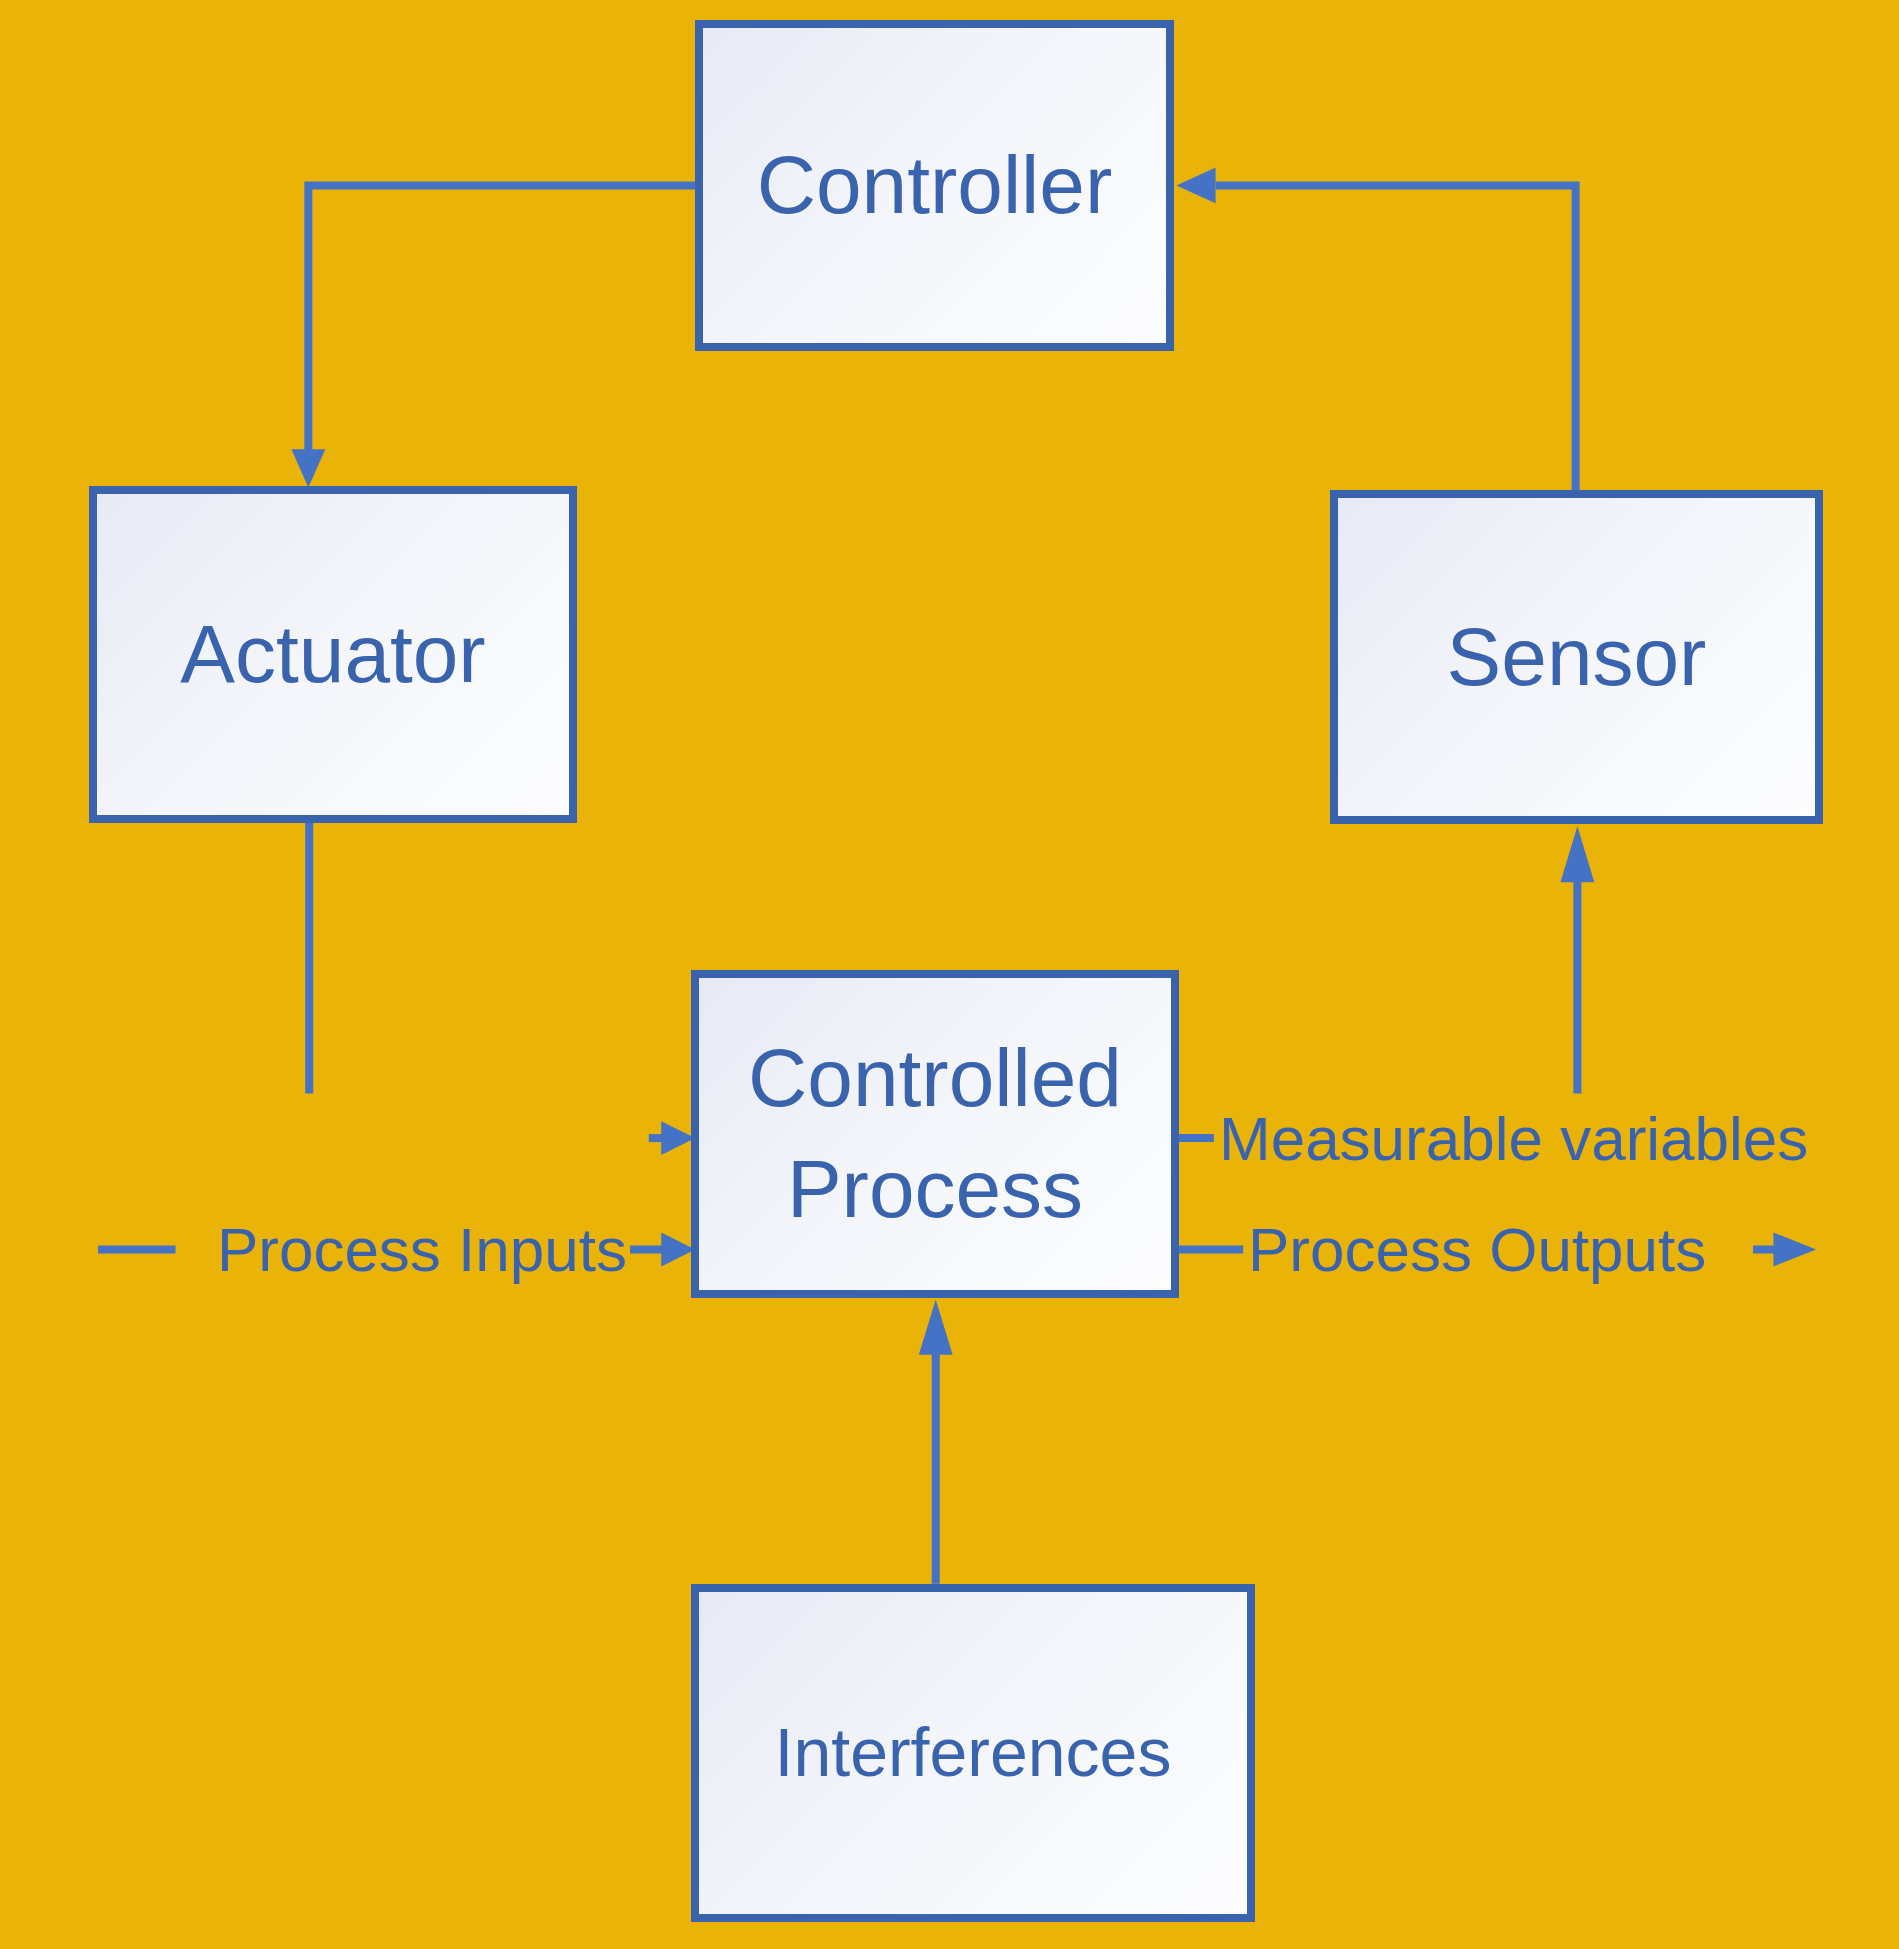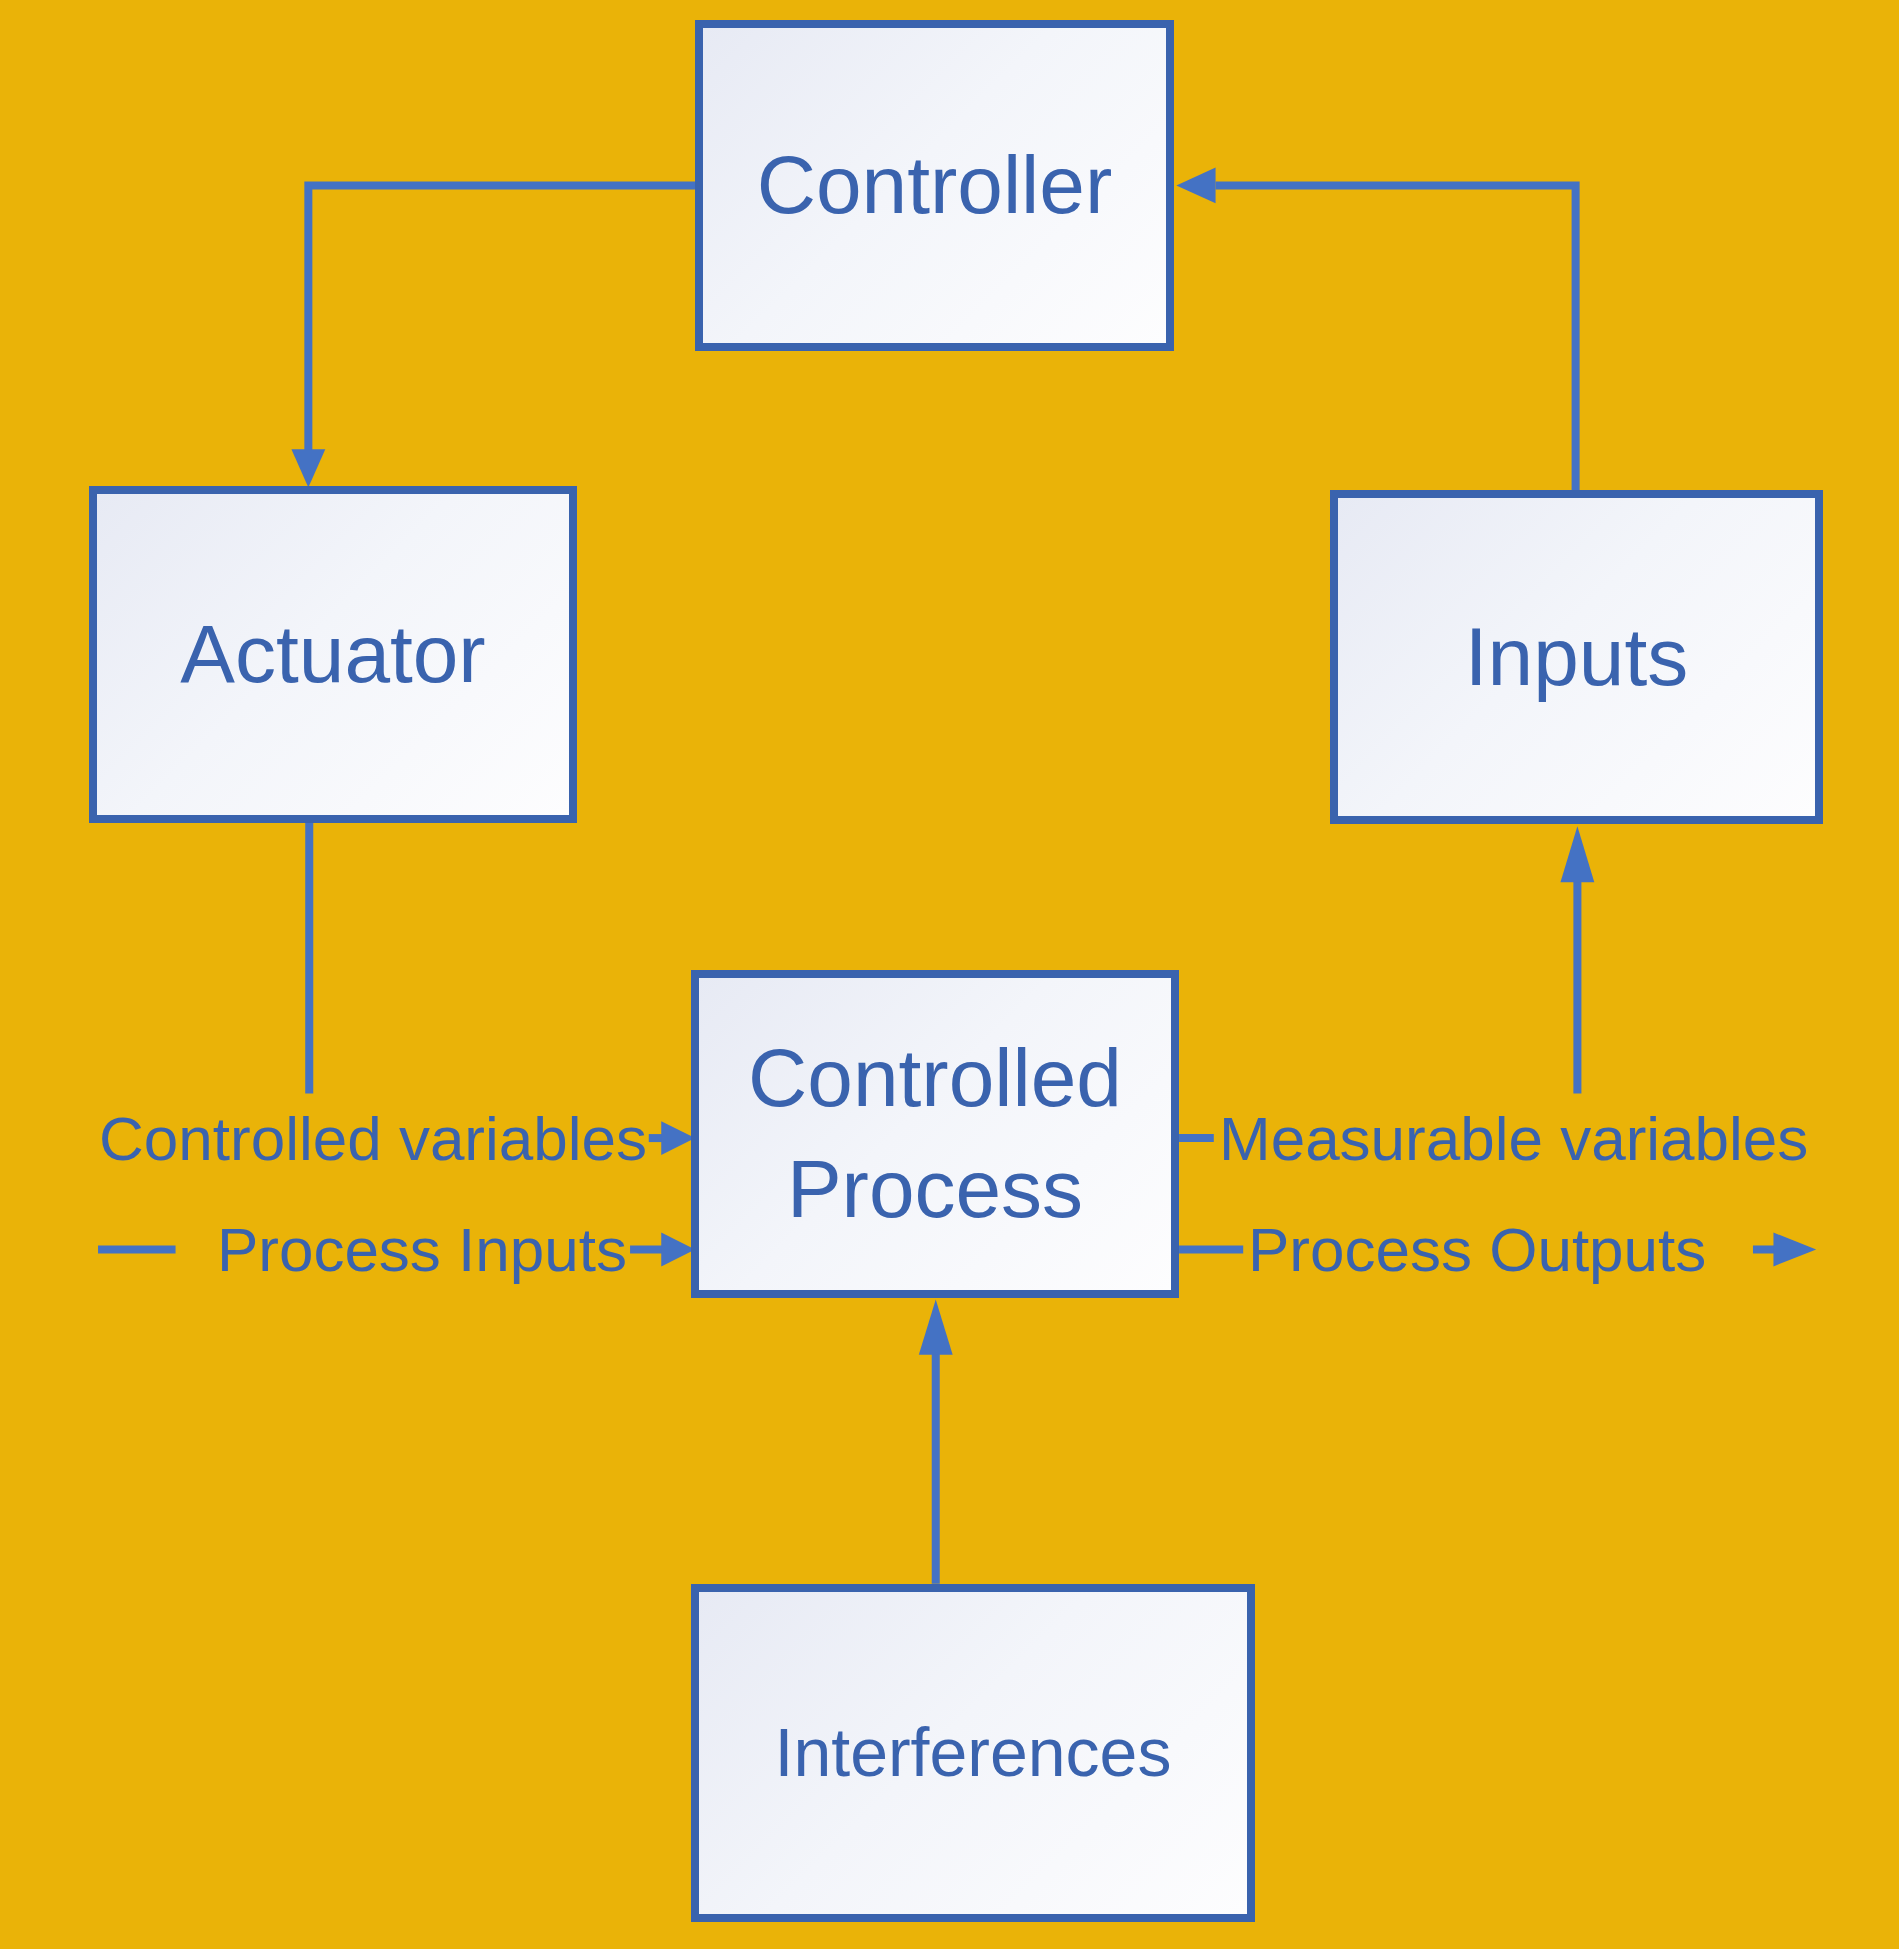--- a/index.html
+++ b/index.html
@@ -96,32 +96,31 @@
 
   <div class="node" id="node-controller">
     <span>Controller</span>
   </div>
 
   <div class="node" id="node-actuator">
     <span>Actuator</span>
   </div>
 
   <div class="node" id="node-sensor">
-    <span>Inputs</span>
+    <span>Sensor</span>
   </div>
 
   <div class="node" id="node-process">
     <span>Controlled Process</span>
   </div>
 
   <div class="node" id="node-interferences">
     <span>Interferences</span>
   </div>
 
-  <div class="flow-label" id="label-controlled-variables">Controlled variables</div>
 
   <div class="flow-label" id="label-process-inputs">Process Inputs</div>
 
   <div class="flow-label" id="label-measurable-variables">Measurable variables</div>
 
   <div class="flow-label" id="label-process-outputs">Process Outputs</div>
 
 </div>
 
 

